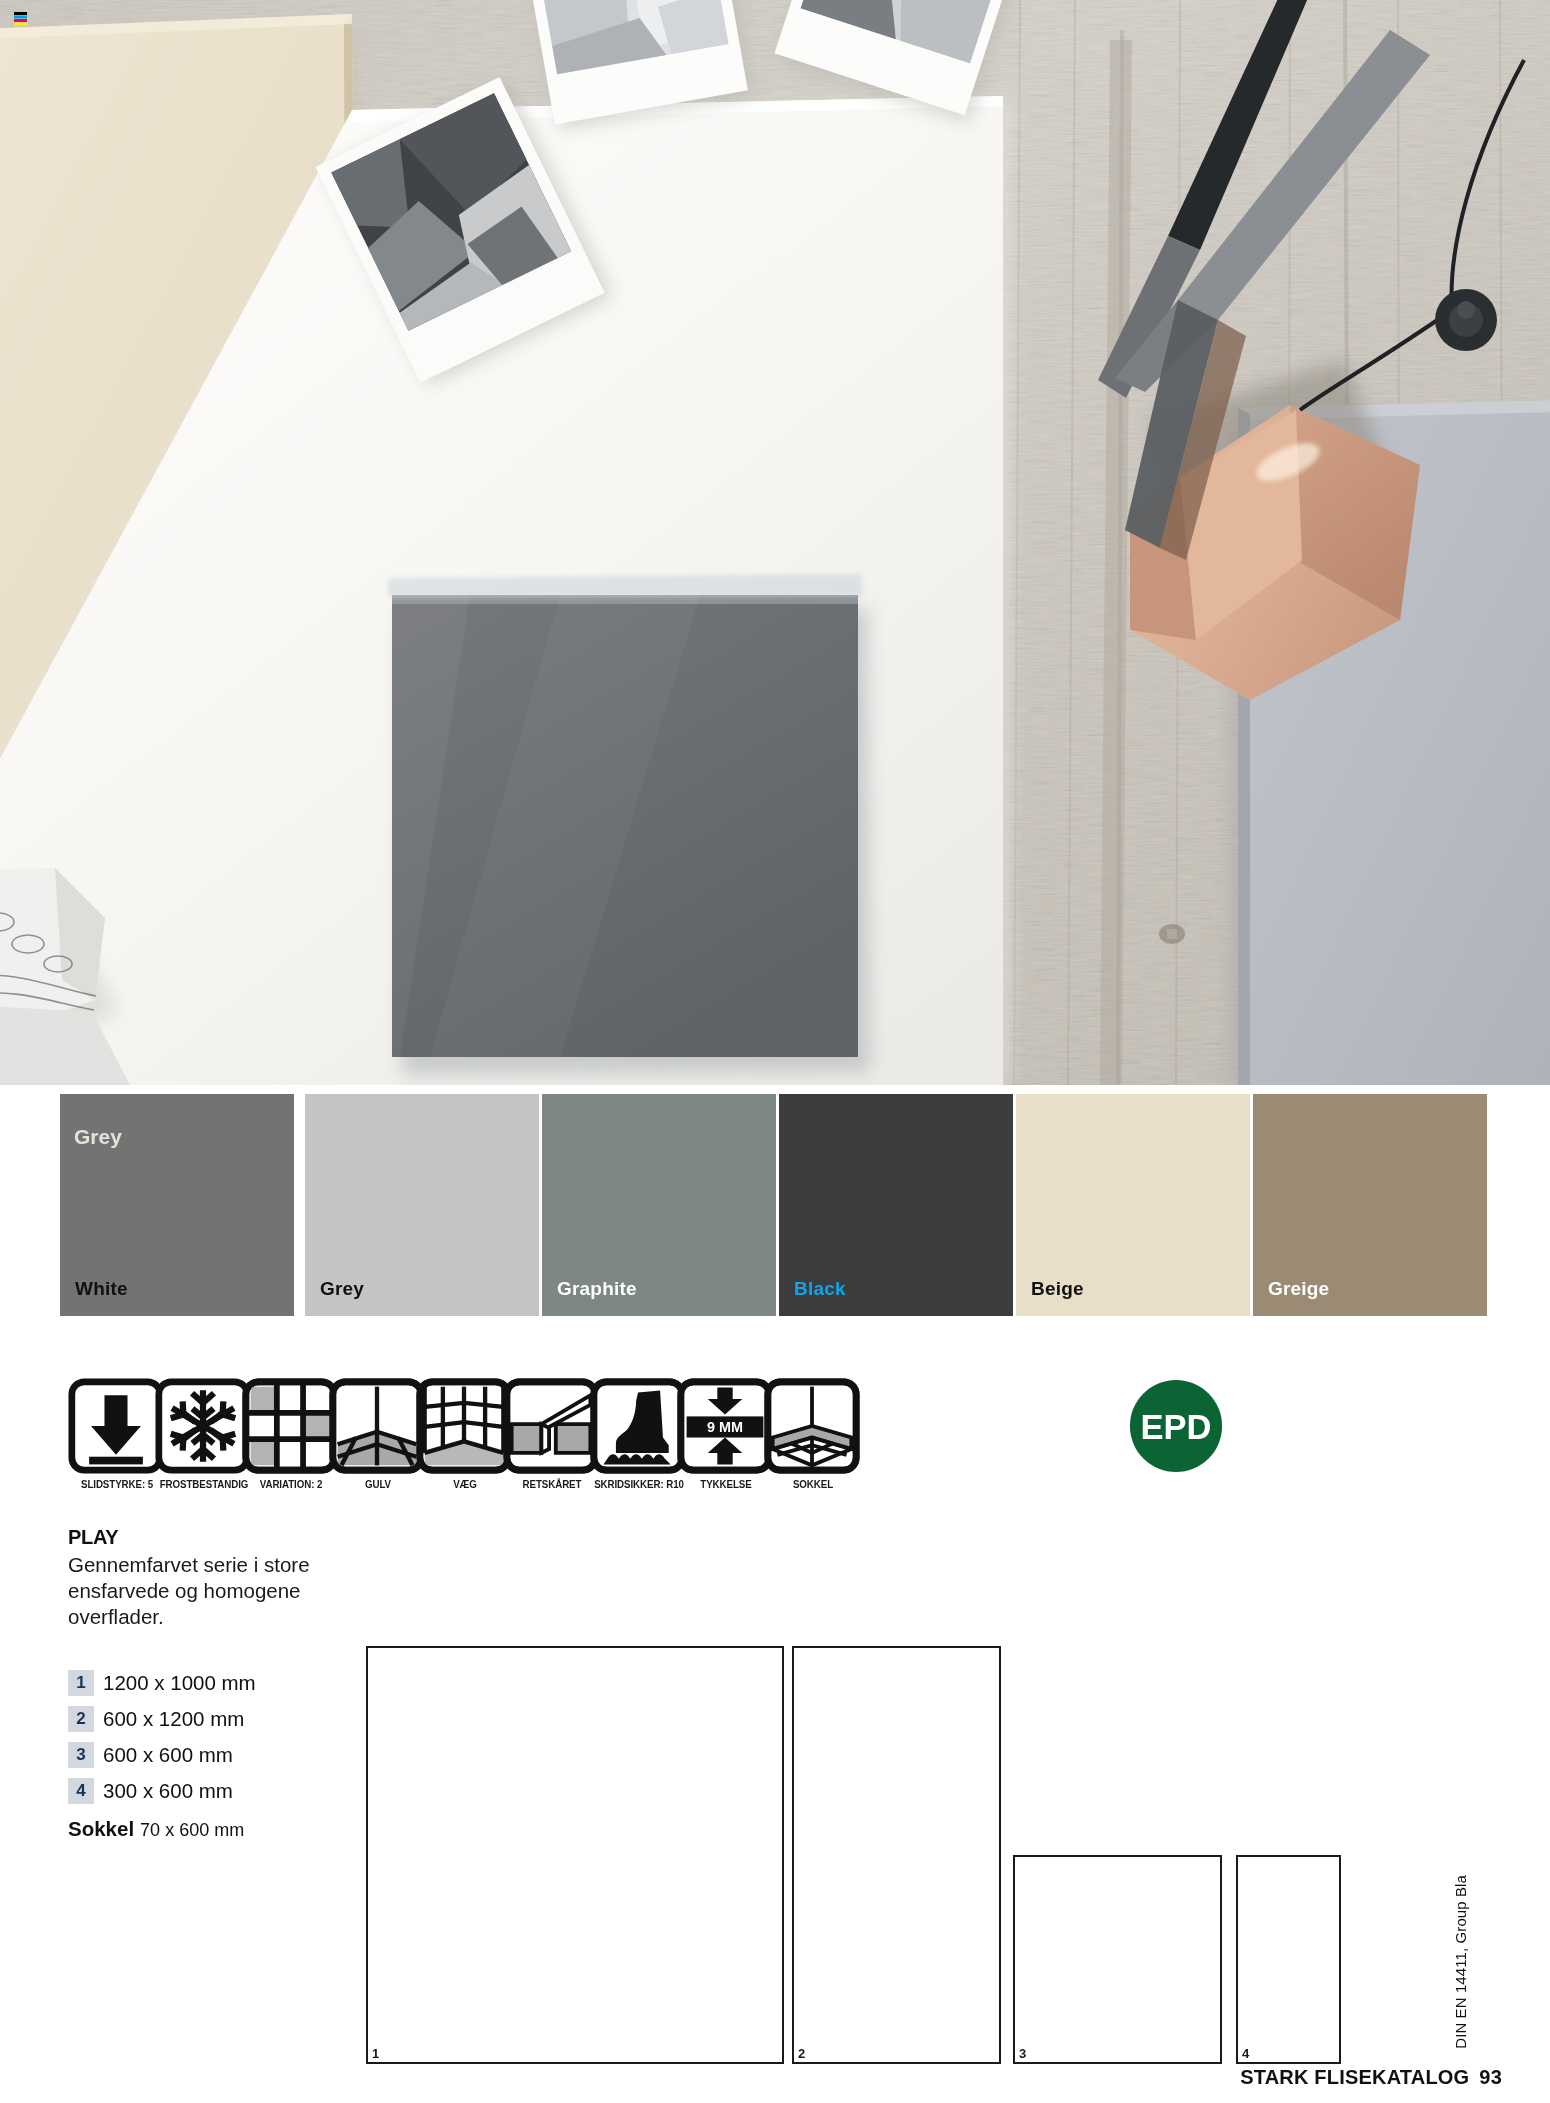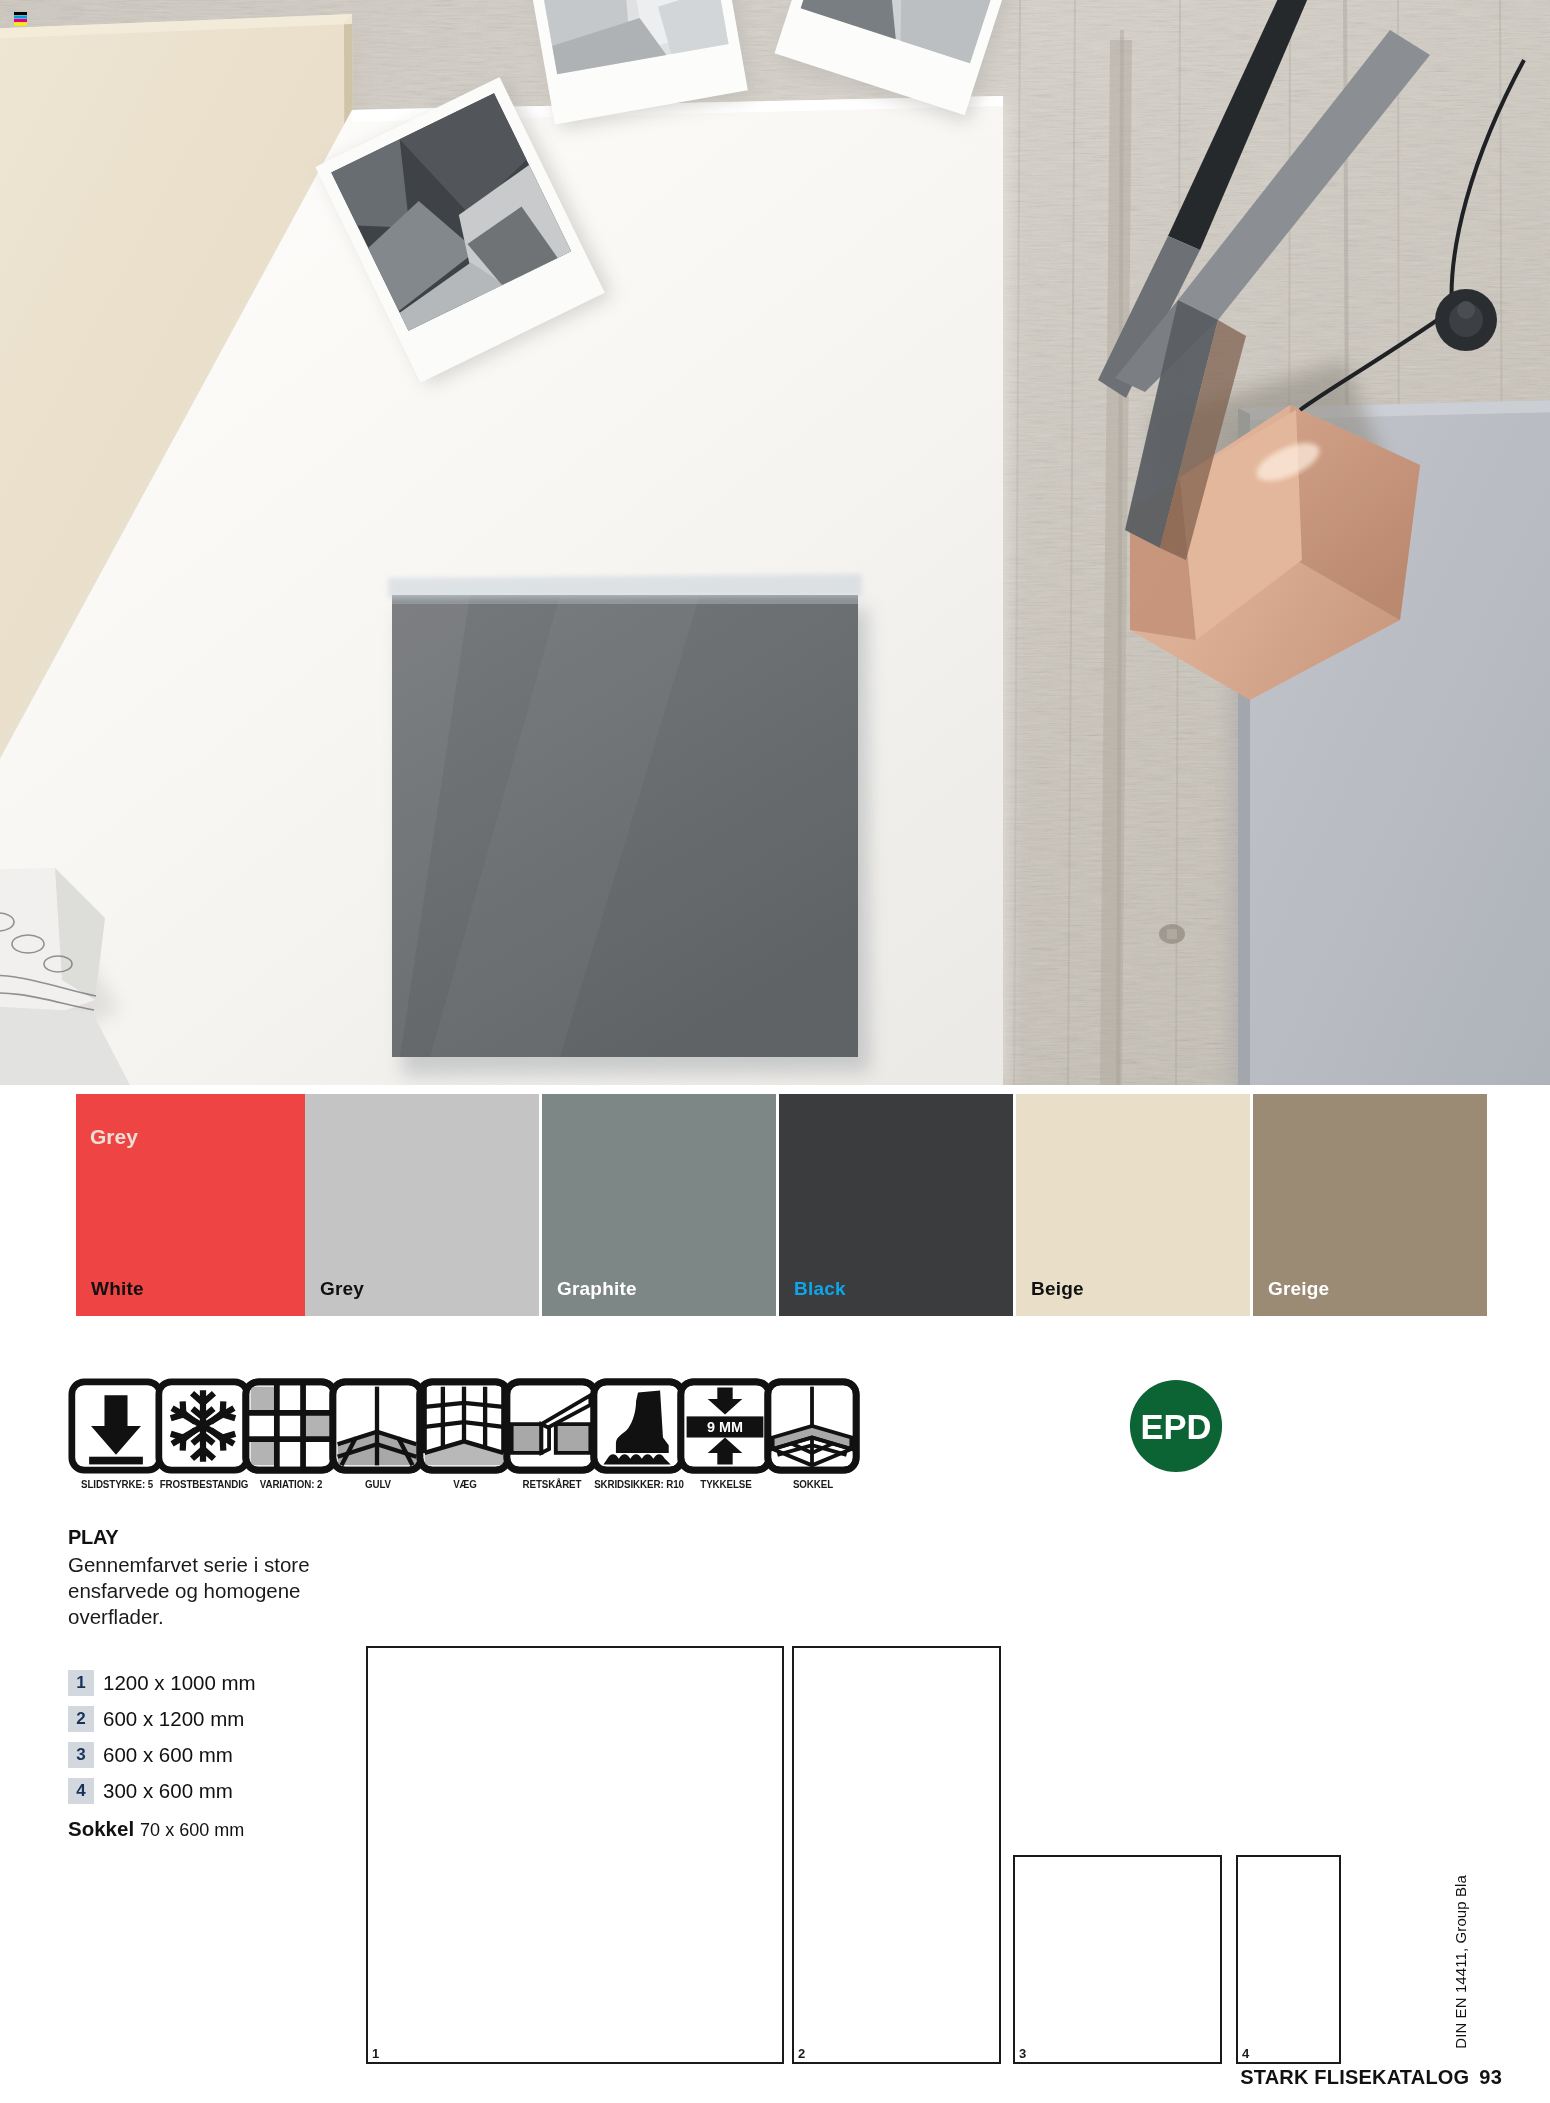--- a/index.html
+++ b/index.html
@@ -316,21 +316,21 @@
 
     <svg class="reg-mark" viewBox="0 0 13 14">
       <rect x="0" y="0" width="13" height="3" fill="#000"></rect>
       <rect x="0" y="3.5" width="13" height="3" fill="#00a0e0"></rect>
       <rect x="0" y="7" width="13" height="3" fill="#e6007e"></rect>
       <rect x="0" y="10.5" width="13" height="3" fill="#ffed00"></rect>
     </svg>
   </div>
 
   <div class="swatches">
-    <div class="swatch" style="left: 76px; background: #ef4444;">
+    <div class="swatch" style="left: 60px; background: #737373;">
       <span class="swatch-ghost">Grey</span>
       <span class="swatch-label" style="color: rgb(17, 17, 17);">White</span>
     </div>
     <div class="swatch" style="left: 305px; background: rgb(196, 196, 196);">
       <span class="swatch-label" style="color: rgb(17, 17, 17);">Grey</span>
     </div>
     <div class="swatch" style="left: 542px; background: rgb(125, 135, 133);">
       <span class="swatch-label" style="color: rgb(255, 255, 255);">Graphite</span>
     </div>
     <div class="swatch" style="left: 779px; background: rgb(58, 60, 61);">

